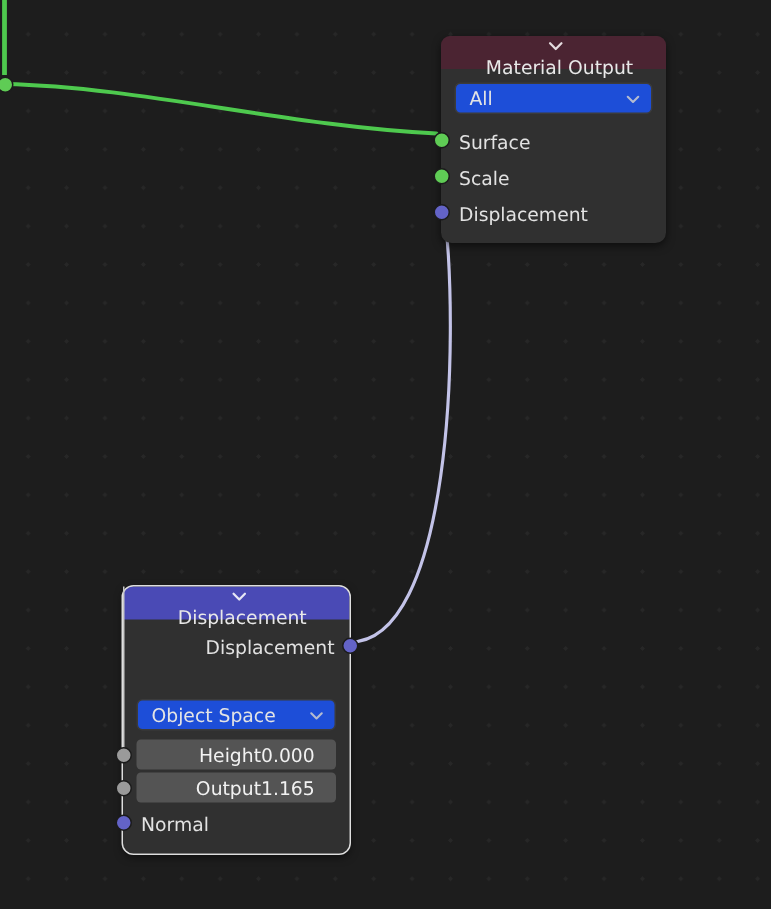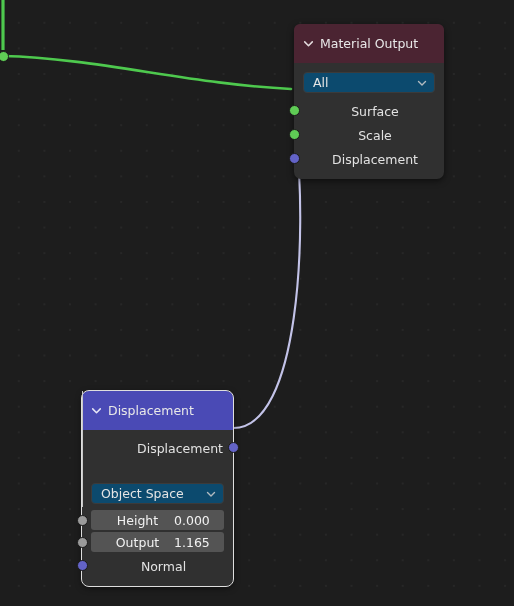--- a/index.html
+++ b/index.html
@@ -38,28 +38,29 @@
     border-radius: 7px;
     background: #303030;
     box-shadow: 0 2px 6px rgba(0,0,0,0.55);
   }
   .node.selected {
     outline: 1.3px solid #dedede;
     outline-offset: -0.6px;
     border-radius: 7px;
   }
   .node-header {
-    height: 39px;
+    height: 22px;
     border-radius: 6px 6px 0 0;
     display: flex;
     align-items: center;
     padding-left: 8px;
     box-sizing: border-box;
     color: #e8e8e8;
     font-size: 12.5px;
+    flex-direction: column;
   }
   .node-header .chev {
     width: 13px;
     height: 13px;
     margin-right: 5px;
     flex: 0 0 auto;
     display: block;
   }
   .node-body {
     padding: 6px 0 8px 0;
@@ -80,28 +81,28 @@
   
   .sock-row {
     position: relative;
     height: 24px;
     display: flex;
     align-items: center;
     color: #e2e2e2;
     font-size: 12.5px;
   }
   .sock-row.out { justify-content: flex-end; padding-right: 10px; }
-  .sock-row.in  { justify-content: center; padding-left: 12px; }
+  .sock-row.in  { justify-content: flex-start; padding-left: 12px; }
 
   
   .dropdown {
     position: relative;
     height: 21px;
     margin: 3px 9px 6px 9px;
-    background: #0c4a6e;
+    background: #1d4ed8;
     border: 1px solid #3b3b3b;
     border-radius: 4px;
     display: flex;
     align-items: center;
     padding: 0 6px 0 9px;
     box-sizing: border-box;
     color: #e4e4e4;
     font-size: 12.5px;
   }
   .dropdown .dd-label { flex: 1 1 auto; }
@@ -117,21 +118,21 @@
     height: 20px;
     background: #545454;
     border-radius: 3px;
     display: flex;
     align-items: center;
     color: #f2f2f2;
     font-size: 12.5px;
     padding: 0 10px;
     box-sizing: border-box;
   }
-  .value-field .vf-name { flex: 1 1 auto; text-align: center; }
+  .value-field .vf-name { flex: 1 1 auto; text-align: right; }
   .value-field .vf-num  { flex: 0 0 auto; text-align: left; min-width: 40px; }
 
   
   .left-rail {
     position: absolute;
     left: -0.5px;
     width: 1.4px;
     background: #c8c8c8;
     z-index: 4;
   }

